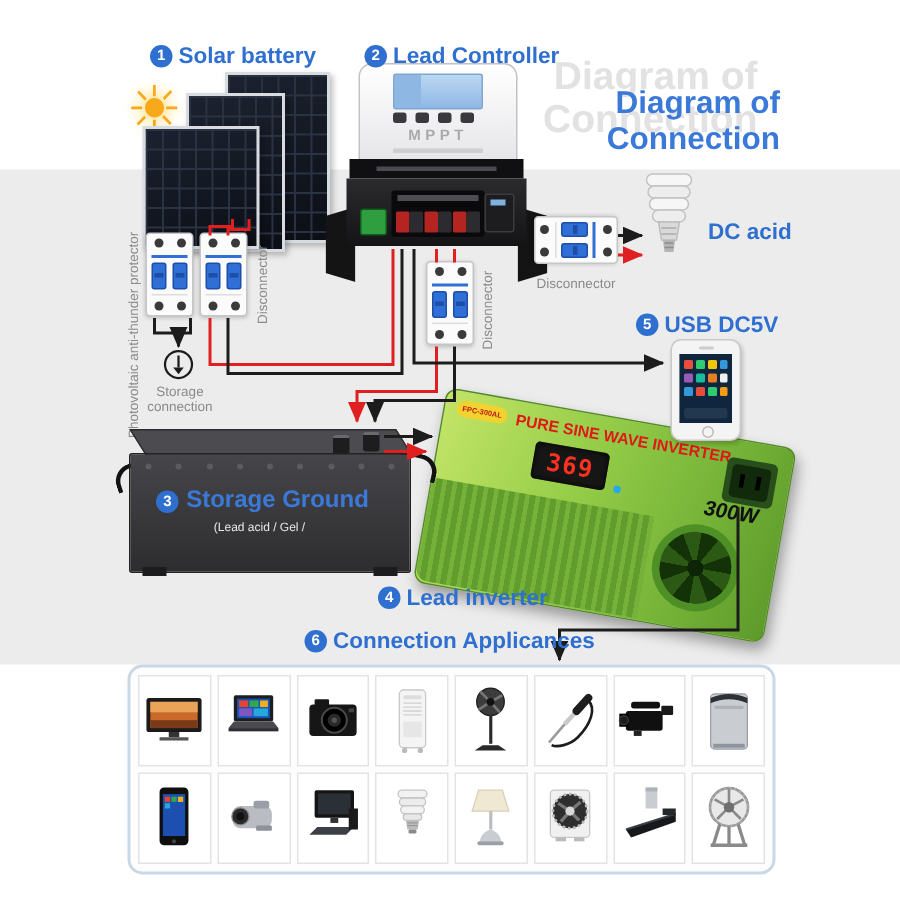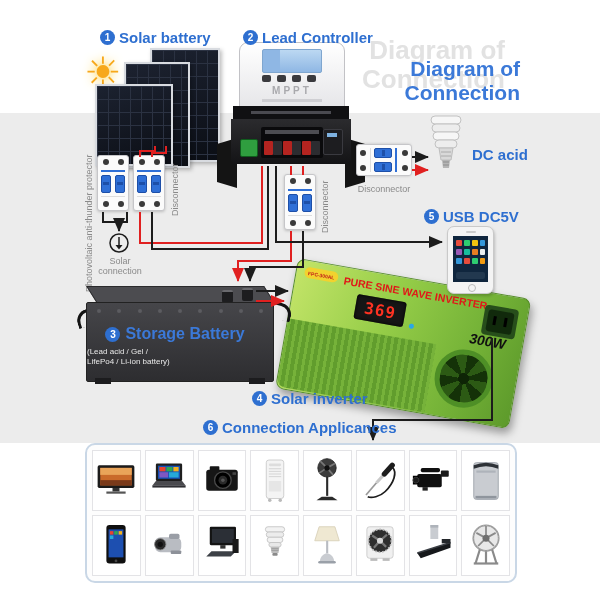--- a/index.html
+++ b/index.html
@@ -90,21 +90,21 @@
   .bat-front{position:absolute;left:0;top:20px;width:186px;height:78px;border-radius:2px;
              background:linear-gradient(#46464a,#2d2d30);border:1px solid #222;}
   .bat-dots{position:absolute;left:10px;right:10px;top:6px;display:flex;justify-content:space-between;}
   .bat-dots i{width:4px;height:4px;border-radius:50%;background:#5c5c60;display:block;}
   .bat-term{position:absolute;width:11px;height:11px;background:#1d1d1f;border-radius:2px;border-top:2px solid #6a6a6e;}
   .bat-handle{position:absolute;width:24px;height:14px;border:3px solid #131313;border-bottom:none;
               border-radius:12px 12px 0 0;}
   .bat-foot{position:absolute;bottom:-3px;width:16px;height:6px;background:#1c1c1e;}
   .bat-title{position:absolute;left:0;right:10px;top:22px;display:flex;justify-content:center;align-items:center;
              gap:5px;color:#3b79d8;font-weight:bold;font-size:16px;}
-  .bat-sub{position:absolute;left:0;right:14px;color:#e8e8e8;font-size:8px;}
+  .bat-sub{position:absolute;left:0;right:14px;text-align:center;color:#e8e8e8;font-size:8px;}
 
   
   .inverter{position:absolute;left:298px;top:258px;width:235px;height:130px;z-index:3;
             transform:rotate(10deg);transform-origin:0 0;border-radius:8px;
             background:linear-gradient(105deg,#c3e468 0%,#95cd48 40%,#74b237 75%,#5d9a2b 100%);
             box-shadow:3px 5px 9px rgba(0,0,0,.35);border:1px solid #548c26;}
   .inv-logo{position:absolute;left:8px;top:6px;width:34px;height:11px;background:#f2d22e;border-radius:6px;
             color:#c01818;font-size:5px;font-weight:bold;display:flex;align-items:center;justify-content:center;}
   .inv-title{position:absolute;left:48px;top:7px;color:#e01818;font-weight:bold;font-size:10.5px;white-space:nowrap;}
   .inv-disp{position:absolute;left:64px;top:24px;width:50px;height:25px;background:#161616;border-radius:3px;
@@ -154,34 +154,34 @@
   <div class="num-label" style="left:243px;top:29px">
     <span class="num">2</span>
     <span>Lead Controller</span>
   </div>
   <div class="num-label" style="left:424px;top:208px">
     <span class="num">5</span>
     <span>USB DC5V</span>
   </div>
   <div class="num-label" style="left:252px;top:390px">
     <span class="num">4</span>
-    <span>Solar inverter</span>
+    <span>Lead inverter</span>
   </div>
   <div class="num-label" style="left:203px;top:419px">
     <span class="num">6</span>
     <span>Connection Applicances</span>
   </div>
   <div class="dcload">DC acid</div>
 
   <div class="gray-vtext" style="left:84px;top:292px">Photovoltaic anti-thunder protector</div>
   <div class="gray-vtext" style="left:170px;top:216px">Disconnector</div>
   <div class="gray-vtext" style="left:320px;top:233px">Disconnector</div>
   <div class="gray-text" style="left:352px;top:184px;width:64px">Disconnector</div>
   <div class="gray-text" style="left:88px;top:256px;width:64px">
-    <div>Solar</div>
+    <div>Storage</div>
       <div>connection</div>
   </div>
 
   <div class="sun">☀</div>
   <div class="panel" style="left:150px;top:48px;width:66px;height:110px"></div>
   <div class="panel" style="left:124px;top:62px;width:62px;height:102px"></div>
   <div class="panel" style="left:95px;top:84px;width:74px;height:78px"></div>
 
   <div class="controller">
     <div class="flange l"></div>
@@ -334,24 +334,23 @@
           <i></i>
           <i></i>
           <i></i>
           <i></i>
           <i></i>
           <i></i>
           <i></i>
         </div>
       <div class="bat-title">
         <span class="num">3</span>
-        <span>Storage Battery</span>
+        <span>Storage Ground</span>
       </div>
       <div class="bat-sub" style="top:44px">(Lead acid / Gel /</div>
-      <div class="bat-sub" style="top:54px">LifePo4 / Li-ion battery)</div>
       <div class="bat-foot" style="left:8px"></div>
       <div class="bat-foot" style="left:162px"></div>
     </div>
   </div>
 
   <div class="inverter">
     <div class="inv-logo">FPC-300AL</div>
     <div class="inv-title">PURE SINE WAVE INVERTER</div>
     <div class="inv-disp">369</div>
     <div class="inv-dot"></div>

